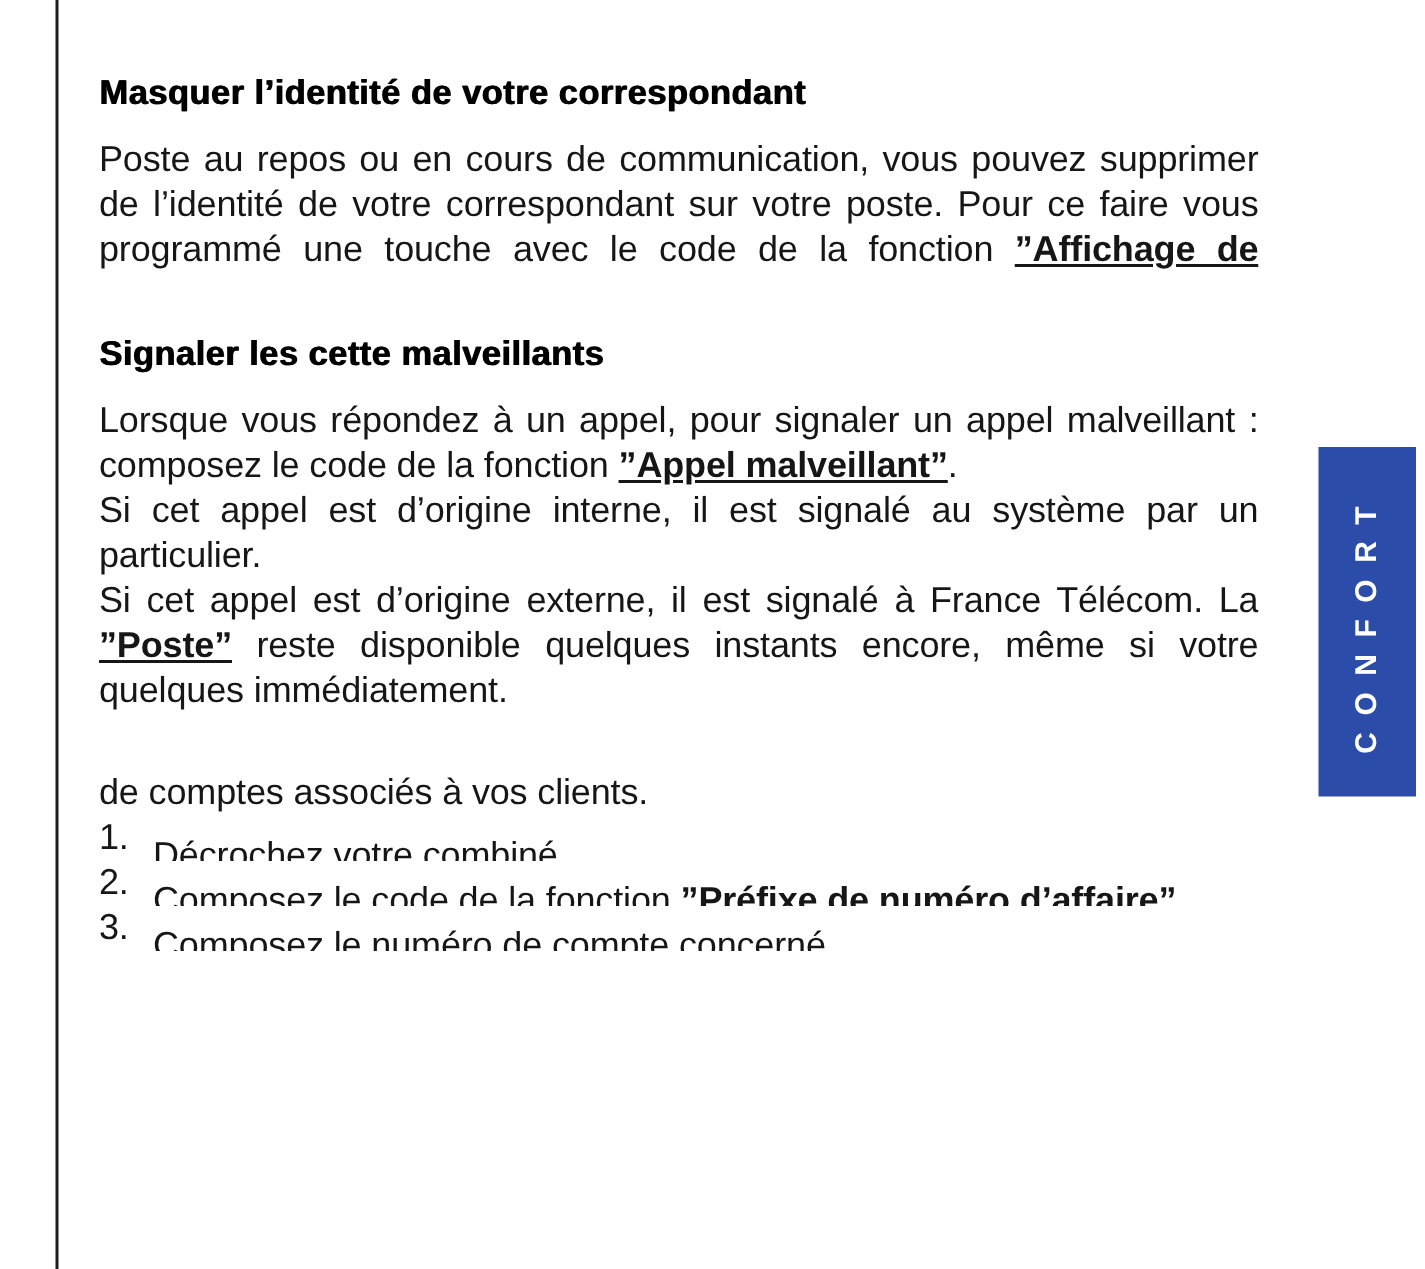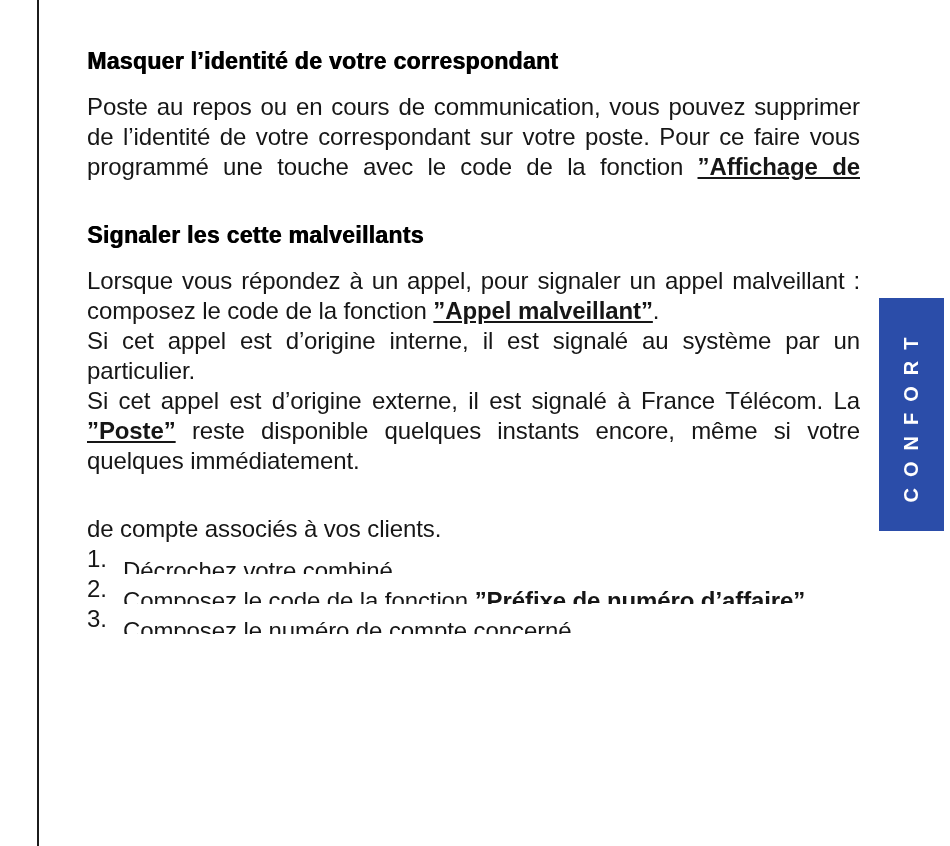--- a/index.html
+++ b/index.html
@@ -12,21 +12,21 @@
     overflow: hidden;
   }
   .edge-line {
     position: absolute;
     left: 37px; top: 0;
     width: 2px; height: 846px;
     background: #1c1c1c;
   }
   .content {
     position: absolute;
-    left: 87px; top: 46px;
+    left: 66px; top: 46px;
     width: 773px;
   }
   .heading {
     font-size: 23px;
     line-height: 30px;
     font-weight: 700;
     color: #000;
     letter-spacing: 0.3px;
     text-shadow: 0.7px 0 0 #000;
     margin: 0 0 16px 0;
@@ -88,21 +88,21 @@
         <div class="line jf"><span>Si cet appel est d’origine interne, il est signalé au système par un message</span></div>
         <div class="line"><span>particulier.</span></div>
         <div class="line jf"><span>Si cet appel est d’origine externe, il est signalé à France Télécom. La mention</span></div>
         <div class="line jf"><span class="b">”Poste”</span><span> reste disponible quelques instants encore, même si votre communications</span></div>
         <div class="line"><span>quelques immédiatement.</span></div>
       </div>
   </section>
 
   <section class="section-gap">
     <div class="para">
-        <div class="line"><span>de compte associés à vos clients.</span></div>
+        <div class="line"><span>de comptes associés à vos clients.</span></div>
       </div>
     <div class="para list">
         <div class="list-row">
           <span class="list-num">1.</span>
           <span class="list-text"><span>Décrochez votre combiné.</span></span>
         </div>
         <div class="list-row">
           <span class="list-num">2.</span>
           <span class="list-text"><span>Composez le code de la fonction </span><span class="b">”Préfixe de numéro d’affaire”</span><span>.</span></span>
         </div>

